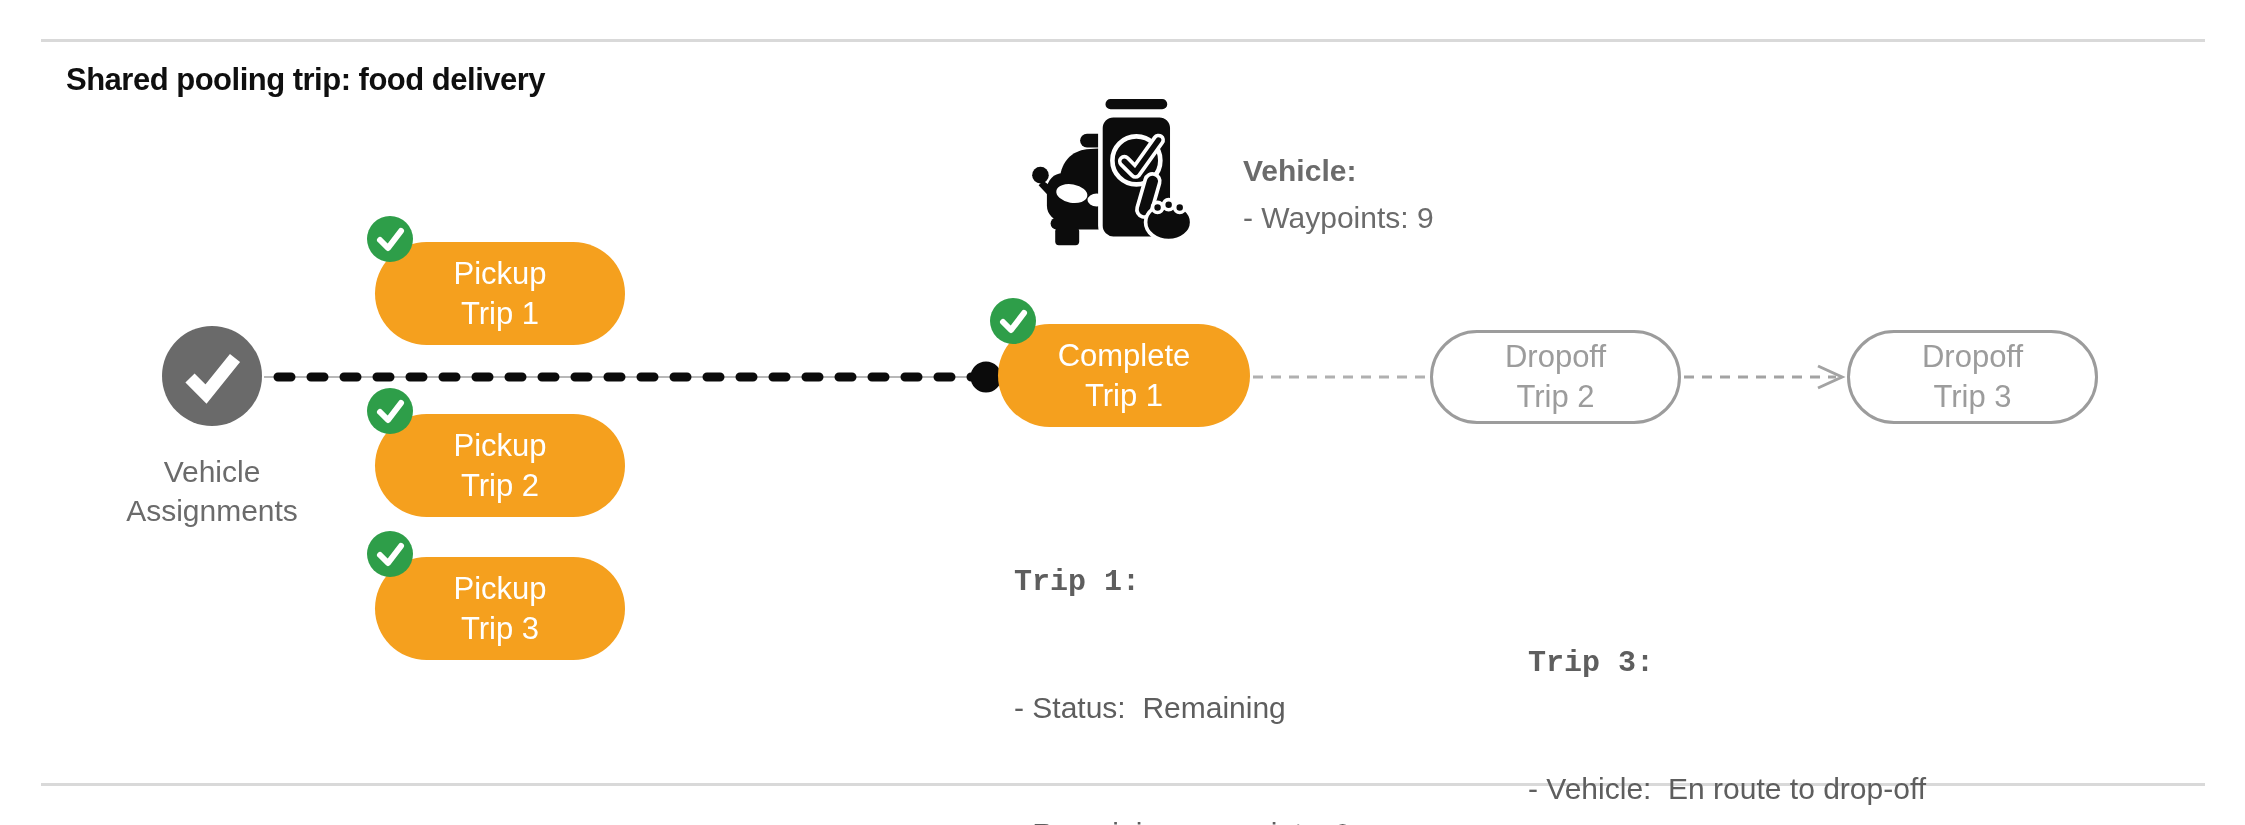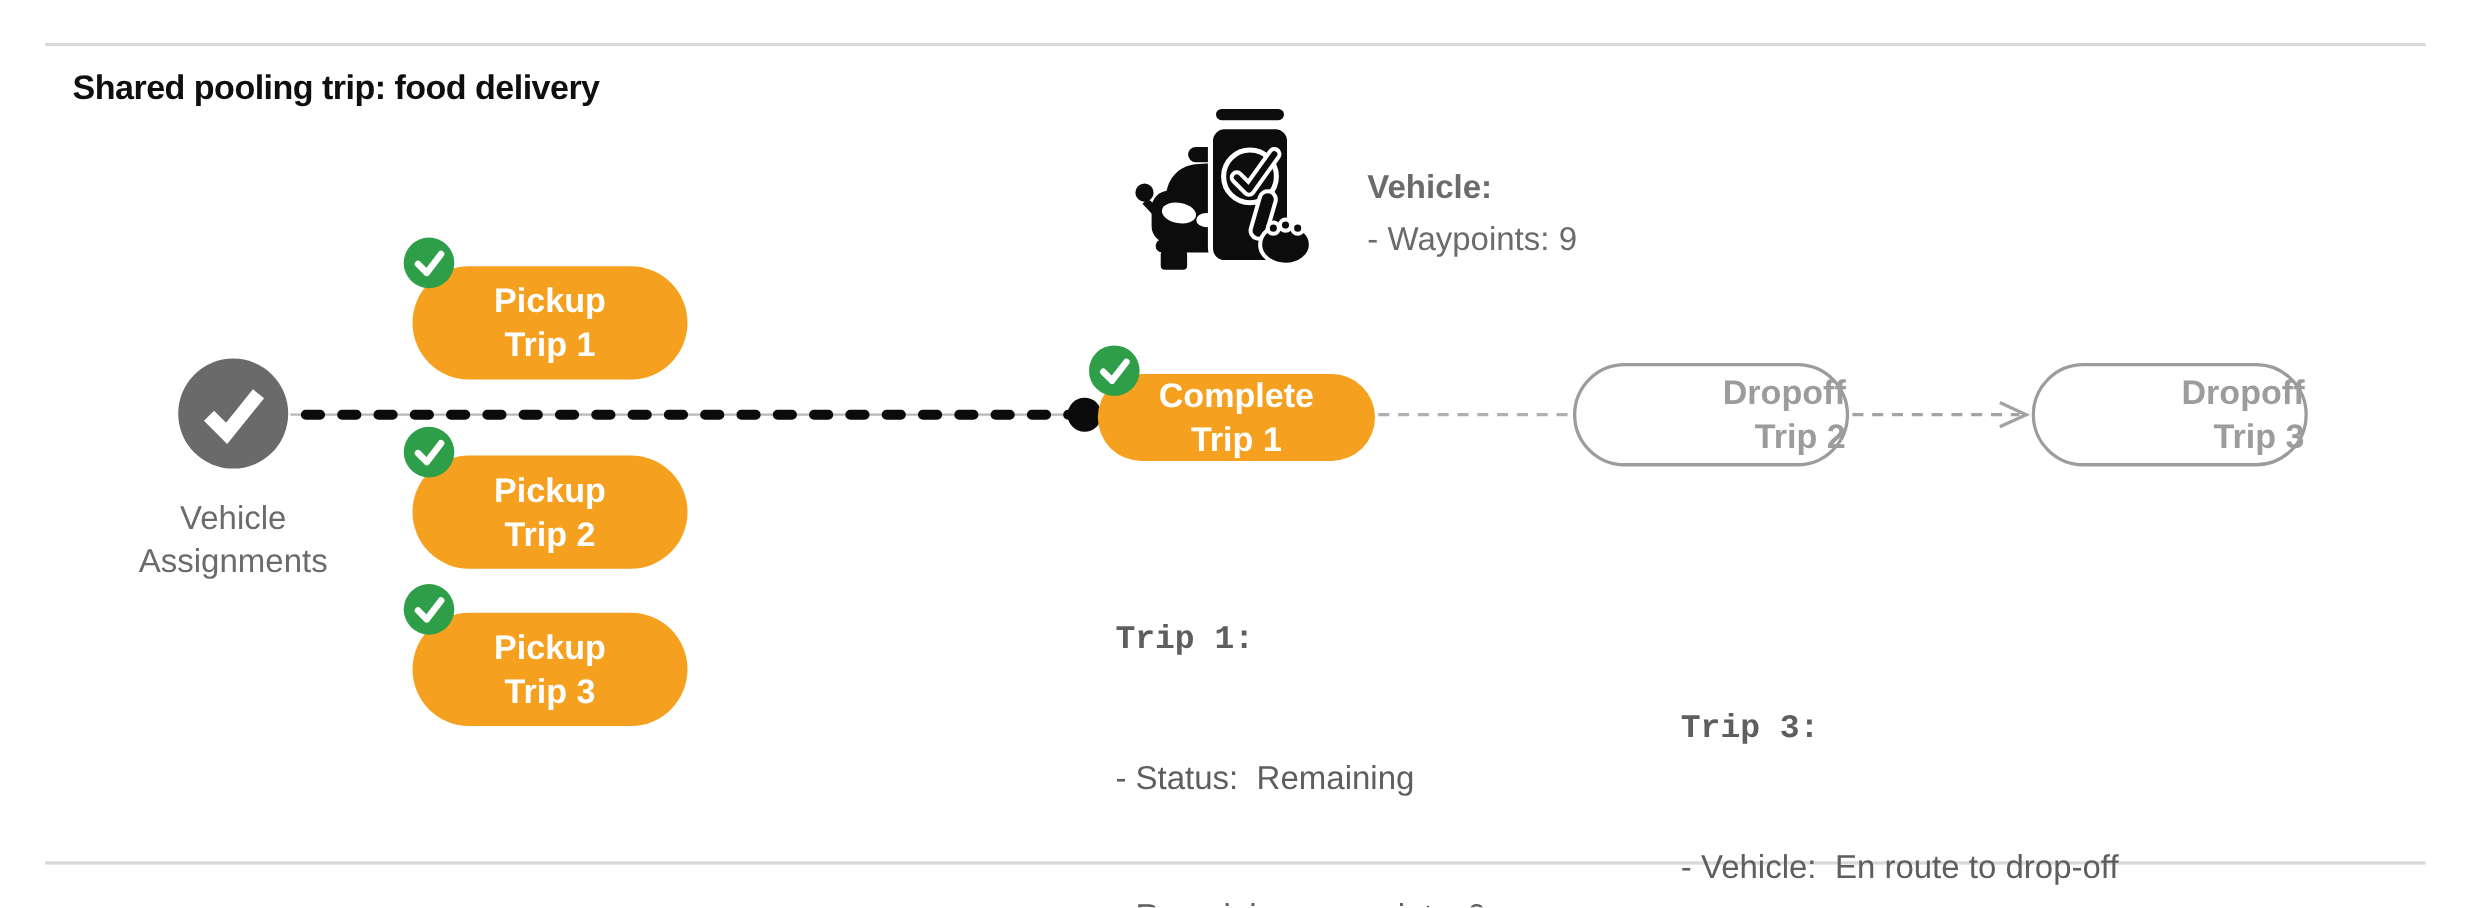--- a/index.html
+++ b/index.html
@@ -26,28 +26,28 @@
     background:#6a6a6a;display:flex;align-items:center;justify-content:center;
   }
   .start-label{
     position:absolute;left:37px;top:452px;width:350px;text-align:center;
     color:#6b6b6b;font-size:30px;line-height:39px;
   }
   
   .pill{
     position:absolute;border-radius:999px;display:flex;flex-direction:column;
     align-items:center;justify-content:center;text-align:center;
-    font-size:31px;font-weight:700;line-height:40px;box-sizing:border-box;
+    font-size:31px;font-weight:400;line-height:40px;box-sizing:border-box;
   }
   .pill.orange{background:#f5a01e;color:#ffffff;}
-  .pill.ghost{background:#ffffff;border:3px solid #9c9c9c;color:#9c9c9c;align-items:flex-end;}
+  .pill.ghost{background:#ffffff;border:3px solid #9c9c9c;color:#9c9c9c;}
   .pill.pickup-1{left:375px;top:242px;width:250px;height:103px;}
   .pill.pickup-2{left:375px;top:414px;width:250px;height:103px;}
   .pill.pickup-3{left:375px;top:557px;width:250px;height:103px;}
-  .pill.current {left:998px;top:340px;width:252px;height:79px;text-align:right;}
+  .pill.current {left:998px;top:324px;width:252px;height:103px;text-align:right;}
   .pill.dropoff-2{left:1430px;top:330px;width:251px;height:94px;}
   .pill.dropoff-3{left:1847px;top:330px;width:251px;height:94px;}
   .badge{
     position:absolute;left:-8px;top:-26px;width:46px;height:46px;border-radius:50%;
     background:#2e9e49;display:flex;align-items:center;justify-content:center;
   }
   
   .details{position:absolute;color:#5e5e5e;font-size:30px;line-height:42px;white-space:pre;}
   .details .d-title{font-weight:700;font-family:Liberation Mono, monospace;}
   .details.left{left:1014px;top:477px;}

